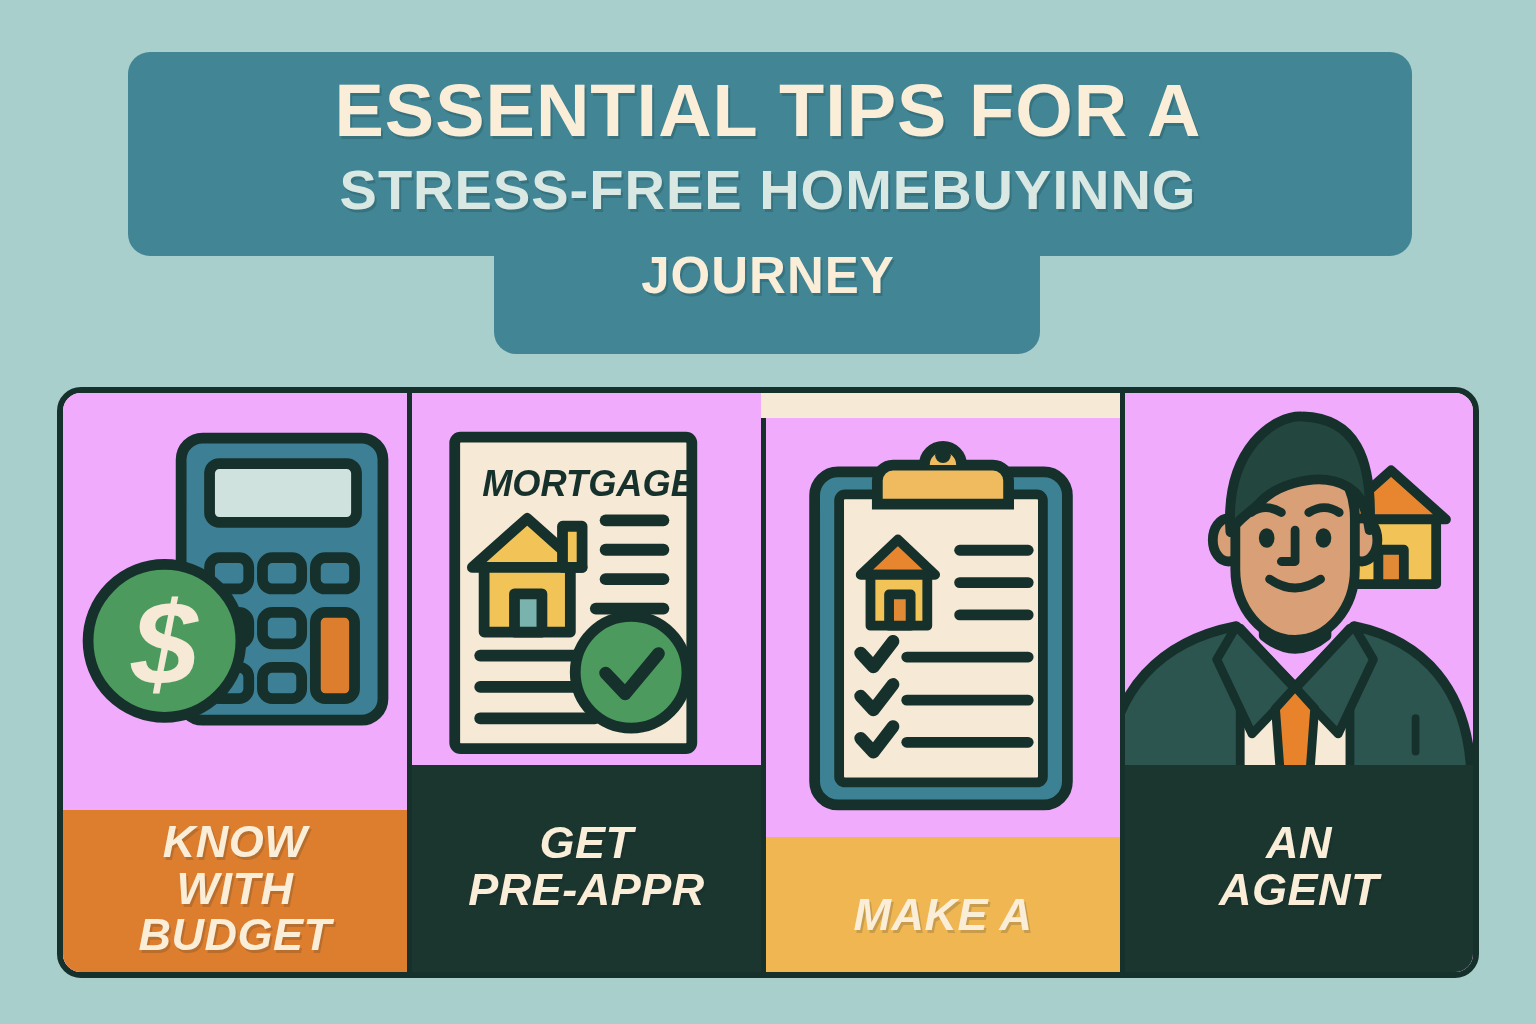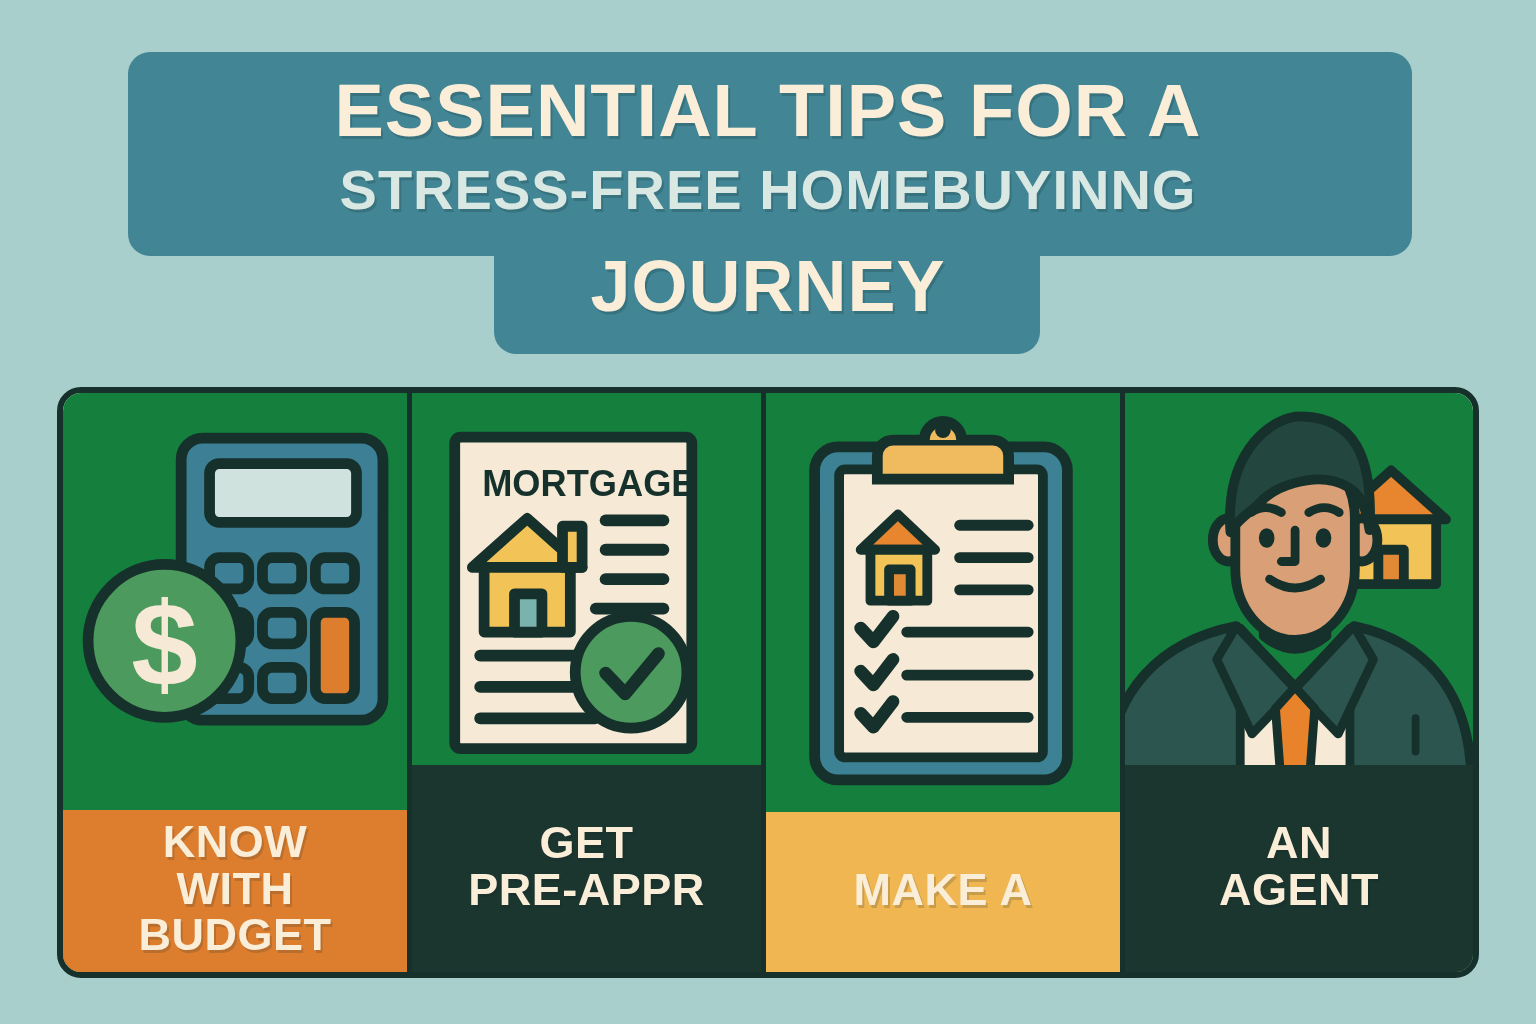--- a/index.html
+++ b/index.html
@@ -56,21 +56,21 @@
     font-size: 74px;
     color: #faeed9;
   }
   #title-line-2 {
     top: 162px;
     font-size: 56px;
     color: #d9e8e3;
   }
   #title-line-3 {
     top: 250px;
-    font-size: 72px;
+    font-size: 51px;
     color: #faeed9;
   }
 
   
   #card {
     position: absolute;
     left: 57px;
     top: 387px;
     width: 1422px;
     height: 591px;
@@ -78,26 +78,27 @@
     border: 6px solid #16312c;
     border-radius: 24px;
     box-sizing: border-box;
     overflow: hidden;
     display: flex;
   }
   .panel {
     position: relative;
     height: 100%;
     overflow: hidden;
-    background: #15803d;
+    background: #f0abfc;
+    font-style: italic;
   }
   .panel + .panel { border-left: 5px solid #16312c; }
   #panel-1 { width: 348px; }
   #panel-2 { width: 353px; }
-  #panel-3 { width: 358px; }
+  #panel-3 { width: 358px; margin-top: 25px; }
   #panel-4 { width: 352px; }
 
   .art {
     position: absolute;
     left: 0; top: 0;
     width: 100%;
     height: 100%;
   }
   .art svg { display: block; width: 100%; height: 100%; }
 

